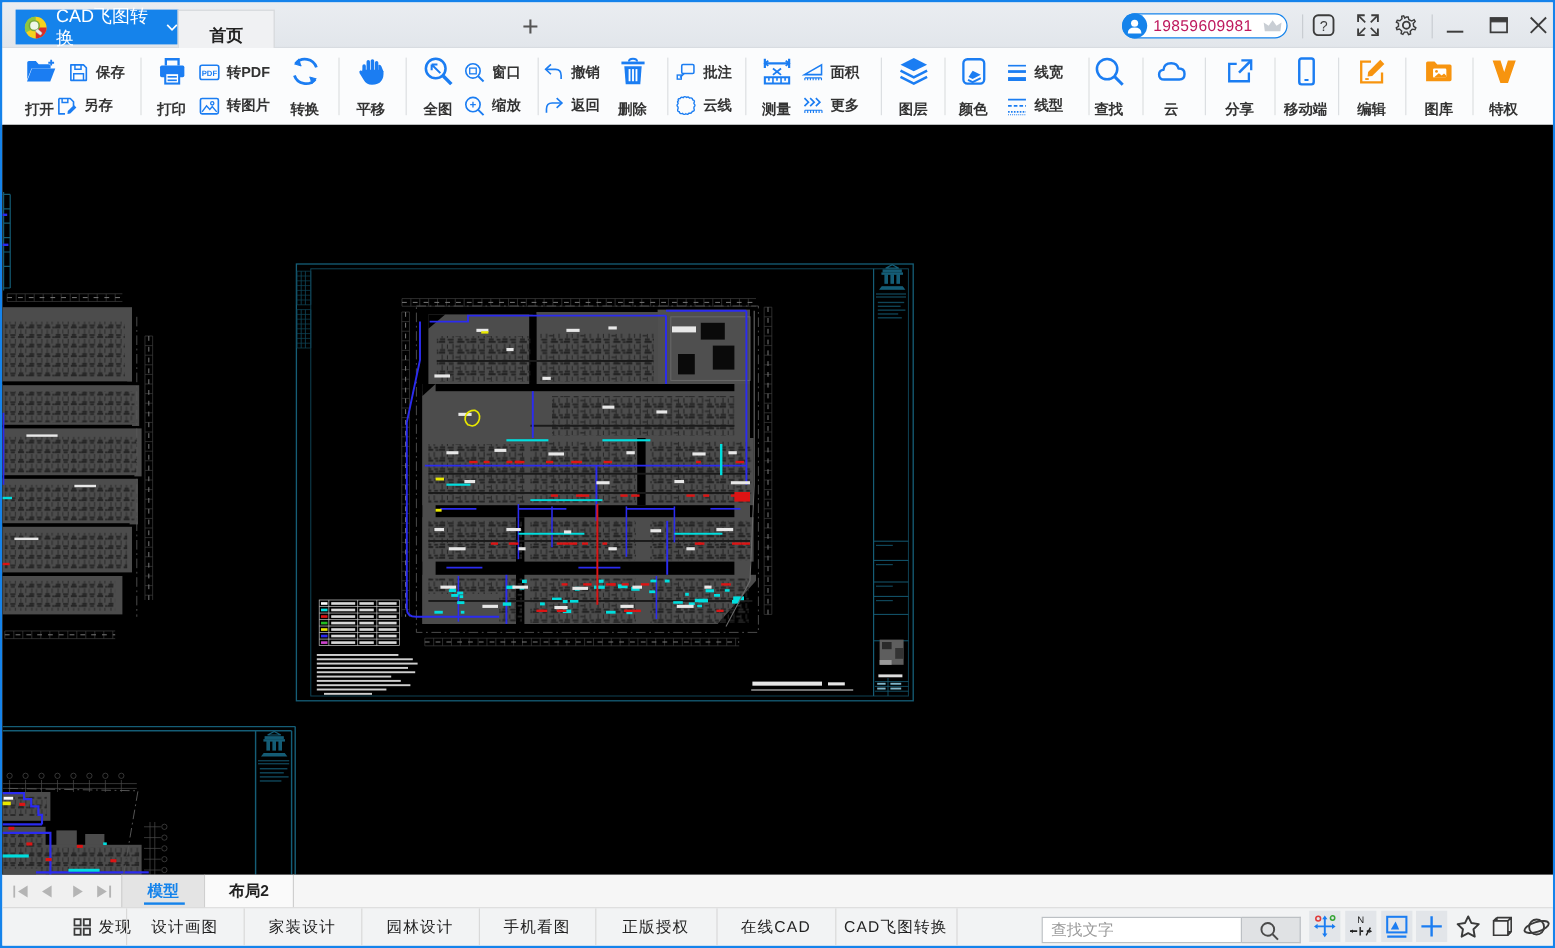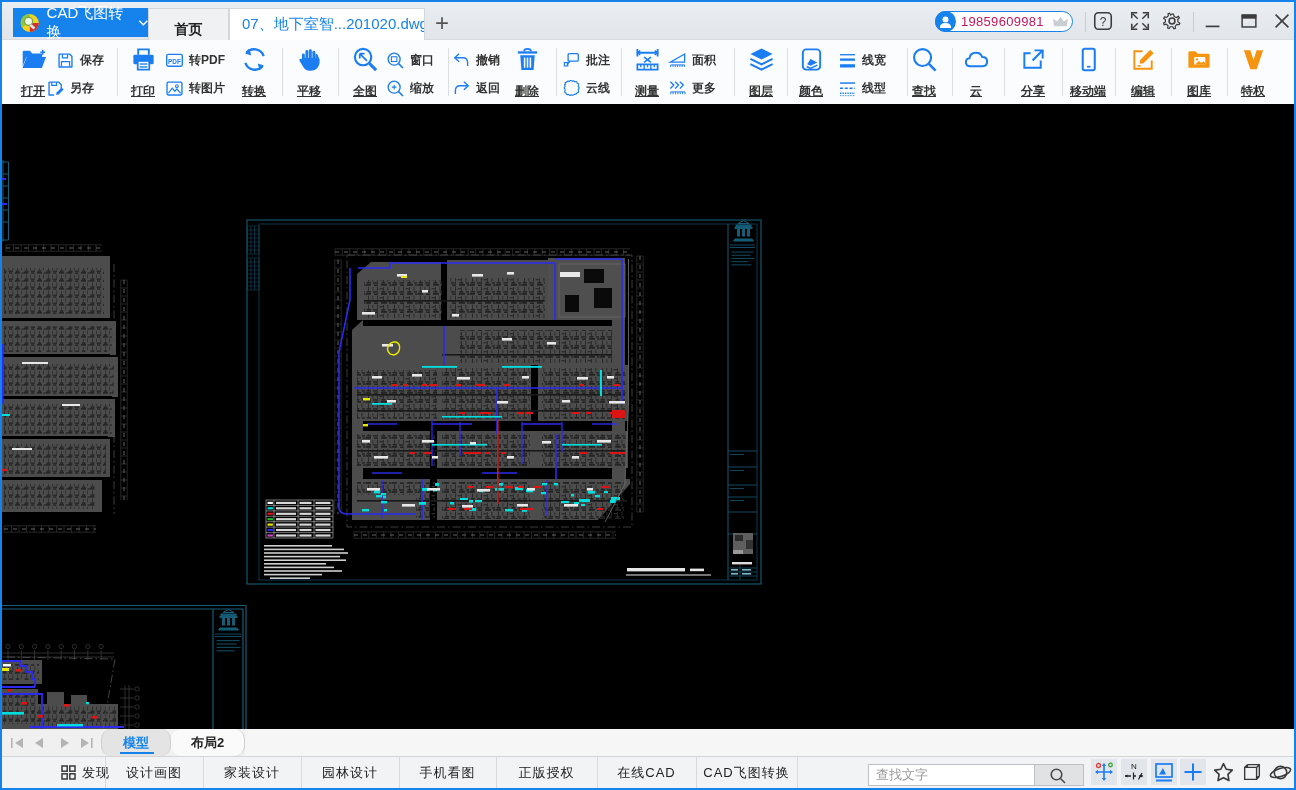--- a/index.html
+++ b/index.html
@@ -19,29 +19,29 @@
 .userpill{position:absolute;left:933px;top:9px;width:138px;height:21px;border:1px solid #1583eb;border-radius:11px;background:#fff;display:flex;align-items:center;}
 .userpill .av{width:21px;height:21px;border-radius:50%;background:#1583eb;margin-left:-1px;position:relative;}
 .userpill .num{font-size:13px;color:#be185d;margin-left:5px;letter-spacing:.3px;}
 .tb-ic{position:absolute;top:8px;width:22px;height:22px;}
 .tbsep{position:absolute;top:10px;width:1px;height:20px;background:#c9cdd2;}
 
 .toolbar{position:absolute;left:0;top:38px;width:1292px;height:64px;background:#fbfcfd;}
 .tsep{position:absolute;top:8px;width:1px;height:48px;background:#dcdfe2;}
 .ti{position:absolute;top:6px;height:52px;display:flex;flex-direction:column;align-items:center;justify-content:space-between;}
 .ti svg{width:27px;height:27px;}
-.ti .lb{font-size:12px;color:#333;line-height:14px;white-space:nowrap;font-weight:bold;text-decoration:underline;}
+.ti .lb{font-size:12px;color:#333;line-height:14px;white-space:nowrap;font-weight:bold;}
 .tir{position:absolute;display:flex;align-items:center;height:26px;}
 .tir svg{width:19px;height:19px;}
 .tir .lb{font-size:12px;color:#333;margin-left:5px;white-space:nowrap;font-weight:bold;}
 
 .canvas{position:absolute;left:0;top:102px;width:1292px;height:625px;background:#000;}
 
 .modelbar{position:absolute;left:0;top:727px;width:1292px;height:28px;background:#f0f0f0;border-bottom:1px solid #d5d5d5;}
-.mtab{position:absolute;top:0;height:27px;display:flex;align-items:center;justify-content:center;font-size:13px;font-weight:bold;border-radius:10px;}
+.mtab{position:absolute;top:0;height:27px;display:flex;align-items:center;justify-content:center;font-size:13px;font-weight:bold;}
 
 .statusbar{position:absolute;left:0;top:755px;width:1292px;height:31px;background:#f2f3f4;}
 .scell{position:absolute;top:0;height:31px;display:flex;align-items:center;justify-content:center;font-size:13px;color:#222;font-weight:normal;letter-spacing:1px;}
 .ssep{position:absolute;top:0;width:1px;height:31px;background:#d9d9d9;}
 .sic{position:absolute;top:2px;width:26px;height:26px;display:flex;align-items:center;justify-content:center;}
 .sic.pr{background:#e2e5e9;}
 </style>
 </head>
 <body>
 <div class="win">
@@ -54,23 +54,20 @@
       <path d="M23 12 A11 11 0 0 1 12 23 L12 12 Z" fill="#d92b2b"></path>
       <circle cx="10.5" cy="10" r="5" fill="#eef6e8" stroke="#7aa83c" stroke-width="1.6"></circle>
       <rect x="13.5" y="13" width="7" height="3.4" rx="1.2" transform="rotate(40 13.5 13)" fill="#e8e8e8" stroke="#999" stroke-width=".5"></rect>
     </svg>
     <span class="txt">CAD飞图转换</span>
     <svg class="chev" width="12" height="8" viewBox="0 0 12 8">
           <path d="M1.5 1.5 L6 6 L10.5 1.5" stroke="#fff" stroke-width="1.6" fill="none"></path>
         </svg>
   </div>
   <div class="tab-home">首页</div>
-  <div class="tab-act">
-        <span class="ttl">07、地下室智...201020.dwg</span>
-      </div>
   <div class="plus">+</div>
   <div class="userpill">
     <div class="av">
           <svg viewBox="0 0 24 24" style="position:absolute;left:2px;top:2px;width:17px;height:17px;">
             <circle cx="12" cy="9" r="4.2" fill="#fff"></circle>
             <path d="M4 21 Q4 14 12 14 Q20 14 20 21 Z" fill="#fff"></path>
           </svg>
         </div>
     <span class="num">19859609981</span>
     <svg style="margin-left:8px" width="17" height="13" viewBox="0 0 18 14">

